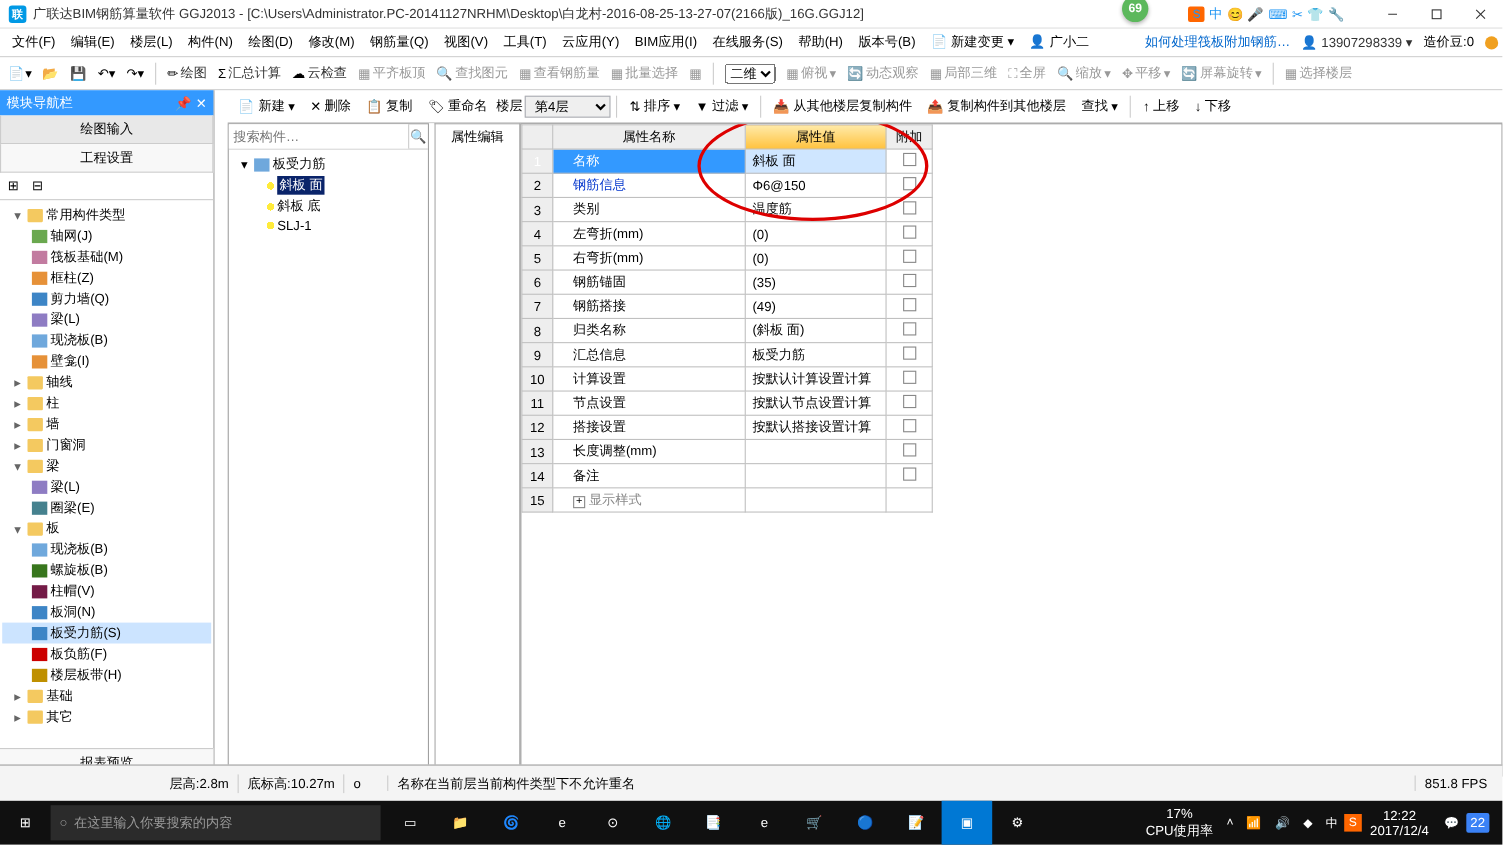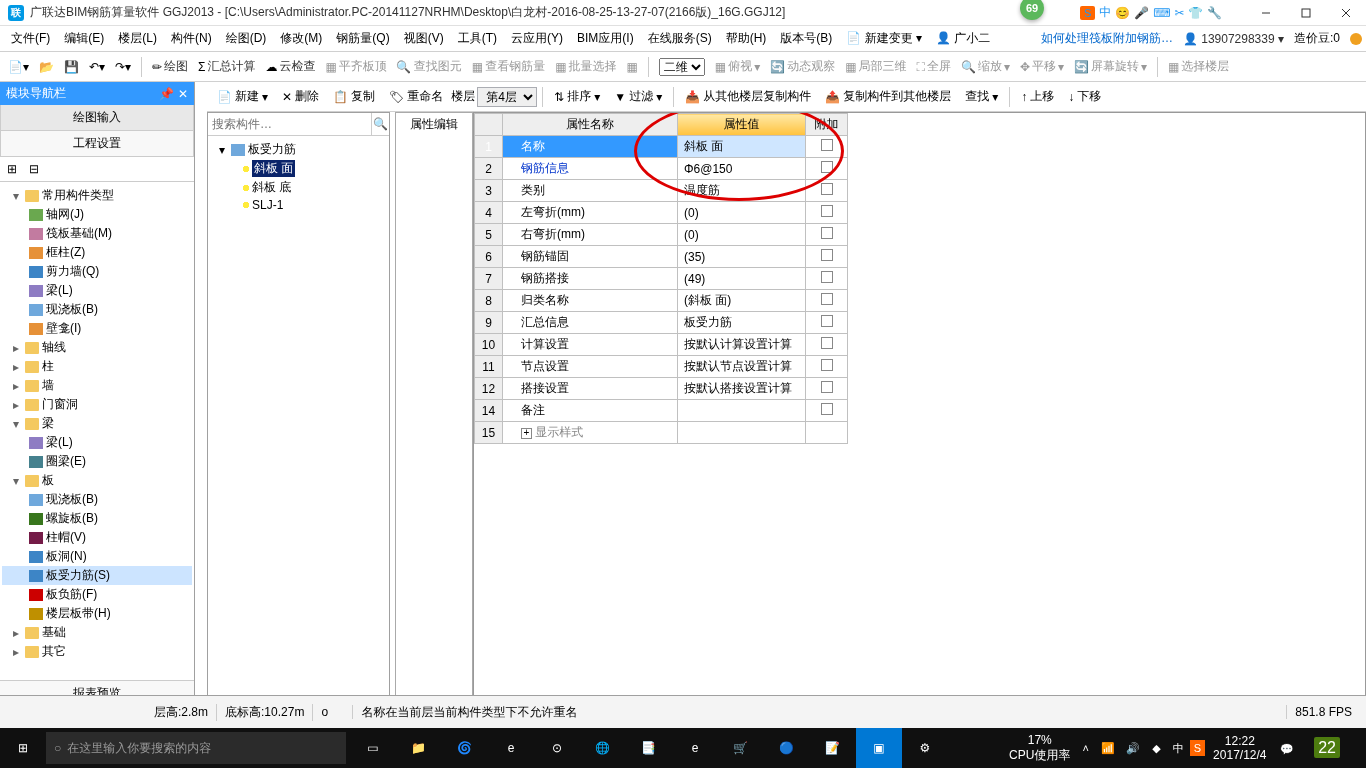--- a/index.html
+++ b/index.html
@@ -87,21 +87,21 @@
 .statusbar { position: absolute; left: 0; right: 0; bottom: 40px; height: 33px; border-top: 1px solid #a0a0a0; display: flex; align-items: center; padding: 0 6px; background: #f4f4f4; }
 .statusbar .sb-cell { padding: 0 8px; border-right: 1px solid #ccc; }
 .statusbar .sb-cell.last { margin-left: auto; border-left: 1px solid #ccc; border-right: none; }
 
 .taskbar { position: absolute; bottom: 0; left: 0; right: 0; height: 40px; background: #101010; display: flex; align-items: center; color: #fff; }
 .taskbar .tb-btn { width: 46px; height: 40px; display: flex; align-items: center; justify-content: center; }
 .taskbar .search-box { flex: 0 0 300px; background: #2b2b2b; height: 32px; display: flex; align-items: center; padding: 0 8px; color: #999; margin-right: 4px; }
 .taskbar .tray { margin-left: auto; display: flex; align-items: center; height: 100%; }
 .taskbar .tray .t-item { padding: 0 6px; font-size: 11px; text-align: center; }
 .taskbar .clock { text-align: center; line-height: 1.2; padding: 0 8px; }
-.taskbar .notif { background: #4d7c0f; padding: 2px 4px; border-radius: 2px; font-size: 16px; margin: 0 20px; }
+.taskbar .notif { background: #3b82f6; padding: 2px 4px; border-radius: 2px; font-size: 12px; margin: 0 6px; }
 </style>
 </head>
 <body>
 
 <div class="titlebar">
   <div class="app-icon">联</div>
   <div class="title-text">广联达BIM钢筋算量软件 GGJ2013 - [C:\Users\Administrator.PC-20141127NRHM\Desktop\白龙村-2016-08-25-13-27-07(2166版)_16G.GGJ12]</div>
   <div class="notif-badge">
     <div class="circle">69</div>
   </div>
@@ -301,21 +301,21 @@
     </div>
   <div class="nav-bottom-item">报表预览</div>
 </div>
 
 <div class="toolbar2">
   <span class="tbtn">📄 <span>新建</span> ▾</span>
   <span class="tbtn">✕ <span>删除</span></span>
   <span class="tbtn">📋 <span>复制</span></span>
   <span class="tbtn">🏷 <span>重命名</span></span>
   <span>楼层</span>
-  <select class="combo" style="width:60px"><option>第4层</option></select>
+  <select class="combo" style="width:78px"><option>第4层</option></select>
   <span class="sep"></span>
   <span class="tbtn">⇅ <span>排序</span> ▾</span>
   <span class="tbtn">▼ <span>过滤</span> ▾</span>
   <span class="sep"></span>
   <span class="tbtn">📥 <span>从其他楼层复制构件</span></span>
   <span class="tbtn">📤 <span>复制构件到其他楼层</span></span>
   <span class="tbtn"><span>查找</span> ▾</span>
   <span class="sep"></span>
   <span class="tbtn">↑ <span>上移</span></span>
   <span class="tbtn">↓ <span>下移</span></span>
@@ -425,20 +425,26 @@
           <tr>
             <td class="rownum">11</td>
             <td class="col-name" style="padding-left:18px">节点设置</td>
             <td class="col-val">按默认节点设置计算</td>
             <td class="col-add"><span class="chk"></span></td>
           </tr>
           <tr>
             <td class="rownum">12</td>
             <td class="col-name" style="padding-left:18px">搭接设置</td>
             <td class="col-val">按默认搭接设置计算</td>
+            <td class="col-add"><span class="chk"></span></td>
+          </tr>
+          <tr>
+            <td class="rownum">13</td>
+            <td class="col-name" style="padding-left:18px">长度调整(mm)</td>
+            <td class="col-val"></td>
             <td class="col-add"><span class="chk"></span></td>
           </tr>
           <tr>
             <td class="rownum">14</td>
             <td class="col-name" style="padding-left:18px">备注</td>
             <td class="col-val"></td>
             <td class="col-add"><span class="chk"></span></td>
           </tr>
           <tr>
             <td class="rownum">15</td>

